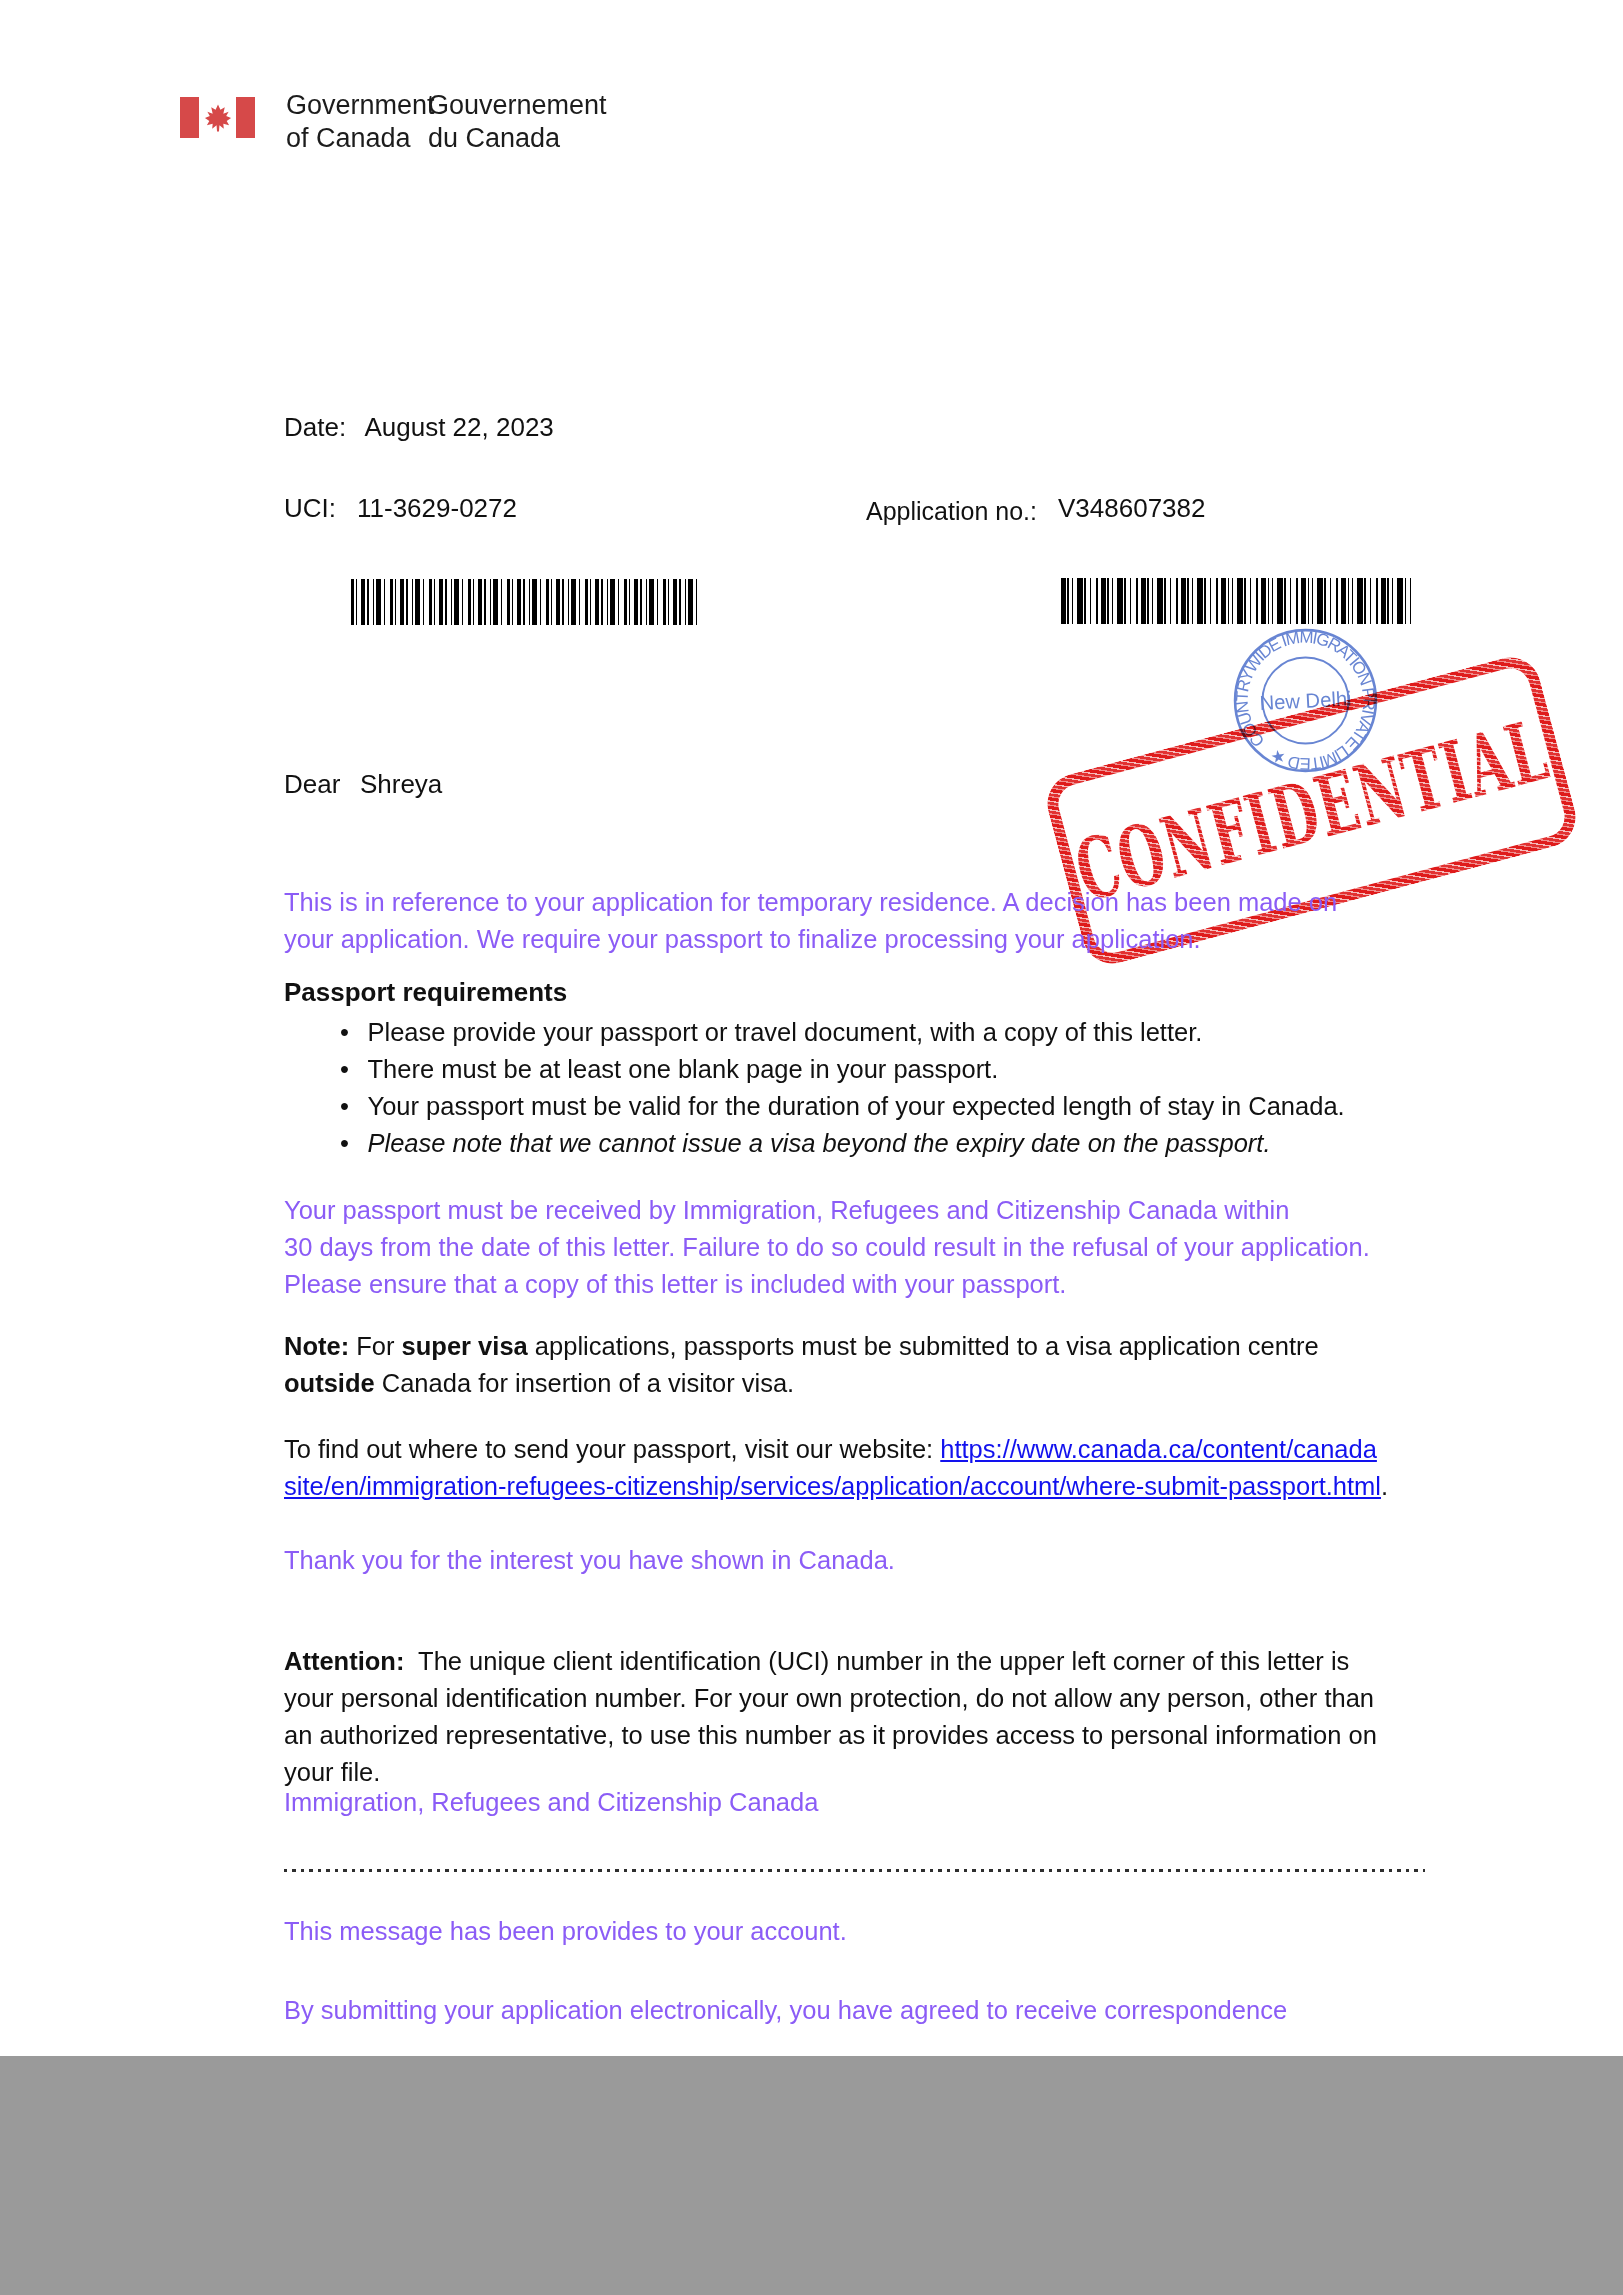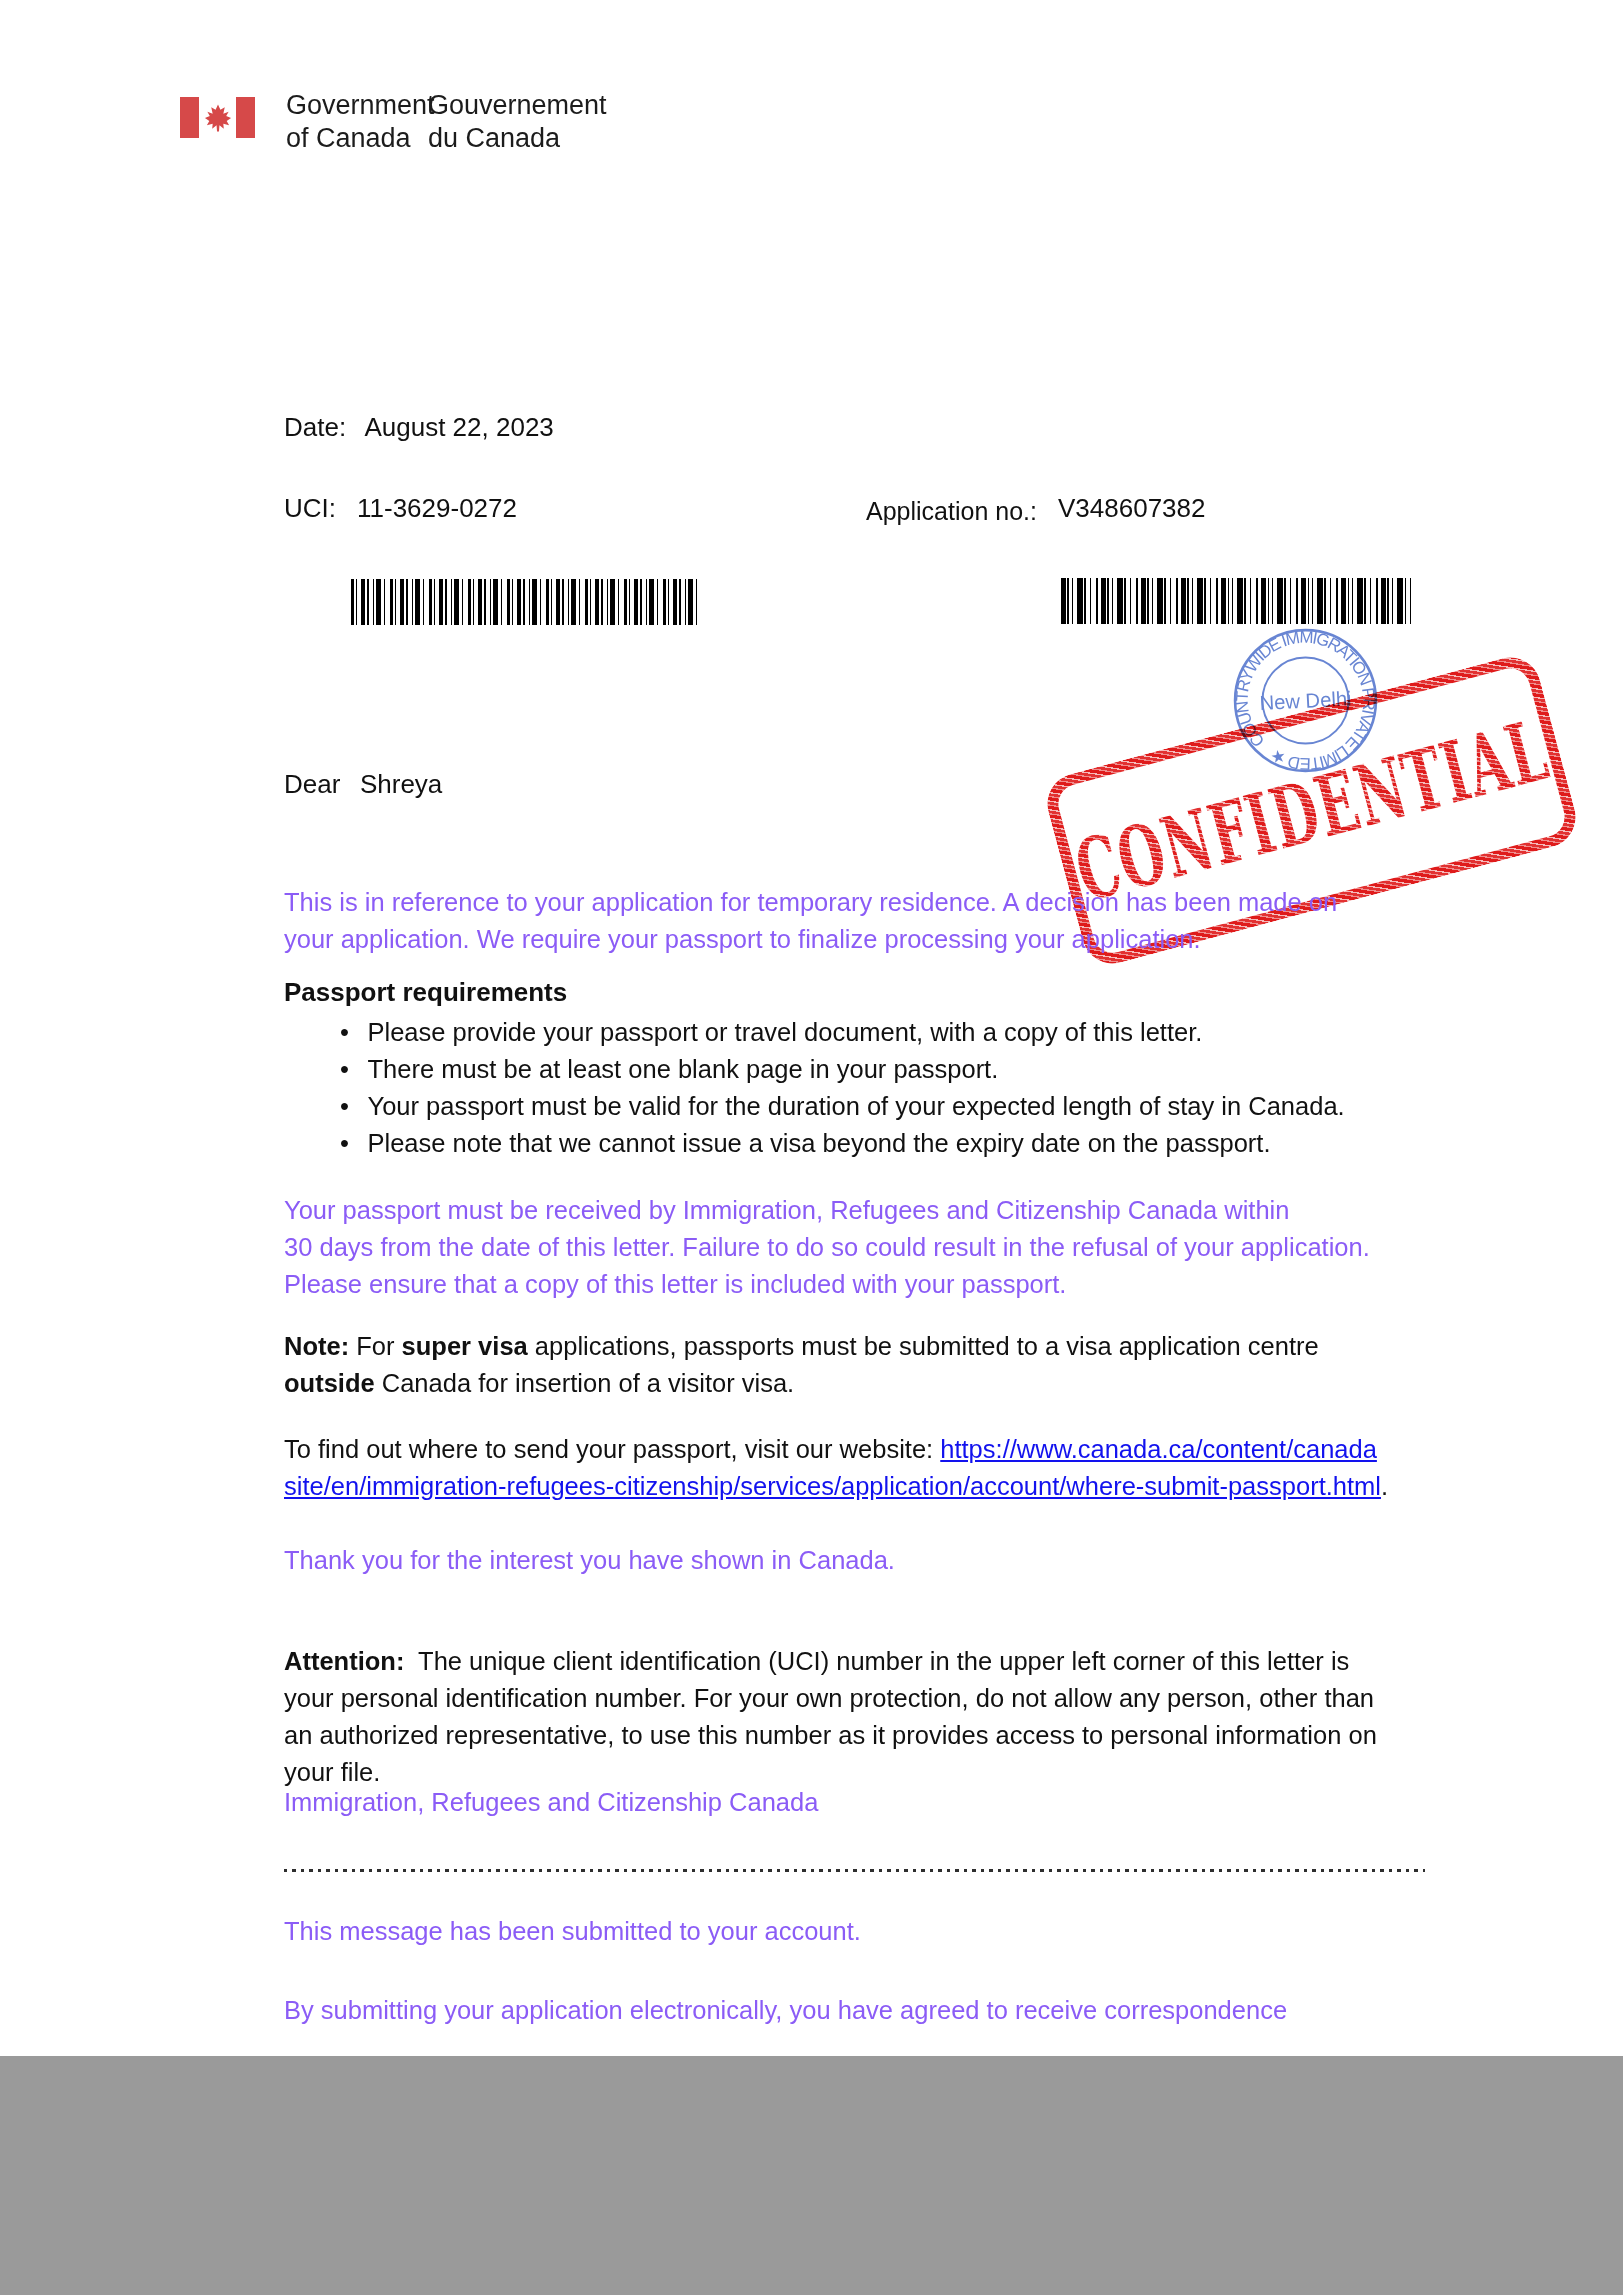--- a/index.html
+++ b/index.html
@@ -4,21 +4,21 @@
 <style>
   html,body{margin:0;padding:0;background:#9a9a9a;}
   #page{
     position:relative;width:1623px;height:2056px;background:#ffffff;
     font-family:"Liberation Sans",sans-serif;color:#111;overflow:hidden;
     margin:0 auto;
   }
   .abs{position:absolute;}
   .body-text{font-size:25.5px;line-height:37px;color:#8b5cf6;white-space:pre-line;}
   .bold{font-weight:bold;}
-  .italic{}
+  .italic{font-style:italic;}
 
   
   .flag{position:absolute;background:#fff;}
   .flag .band{position:absolute;top:0;height:100%;background:#d64949;}
   .flag .band.l{left:0;}
   .flag .band.r{right:0;}
   .flag svg{position:absolute;left:50%;top:50%;transform:translate(-50%,-50%);}
   #header-flag{left:180px;top:97px;width:75px;height:41px;}
   #header-flag .band{width:19px;}
   .gov-text{font-size:27px;line-height:33px;white-space:pre-line;color:#1c1c1c;}
@@ -182,21 +182,21 @@
     <span class="bold">Attention:</span><span>&nbsp; The unique client identification (UCI) number in the upper left corner of this letter is
 your personal identification number. For your own protection, do not allow any person, other than
 an authorized representative, to use this number as it provides access to personal information on
 your file.</span>
   </div>
 
   <div id="signature" class="abs body-text">Immigration, Refugees and Citizenship Canada</div>
 
   <div id="divider" class="abs"></div>
 
-  <div id="msg-account" class="abs body-text">This message has been submitted to your account.</div>
+  <div id="msg-account" class="abs body-text">This message has been provides to your account.</div>
   <div id="msg-electronic" class="abs body-text">By submitting your application electronically, you have agreed to receive correspondence</div>
 
   <div id="wordmark" class="abs">Canada</div>
   <div id="wordmark-flag" class="flag abs">
     <div class="band l"></div>
     <div class="band r"></div>
     <svg width="15.7" height="15.7" viewBox="-30 -30 60 60">
       <path fill="#d64949" d="M0,-28 L5,-17 L14,-22 L11,-9 L22,-13 L17,-4 L27,0 L18,6 L23,15 L11,12 L12,22 L3,15 L2,28 L-2,28 L-3,15 L-12,22 L-11,12 L-23,15 L-18,6 L-27,0 L-17,-4 L-22,-13 L-11,-9 L-14,-22 L-5,-17 Z"></path>
     </svg>
   </div>

